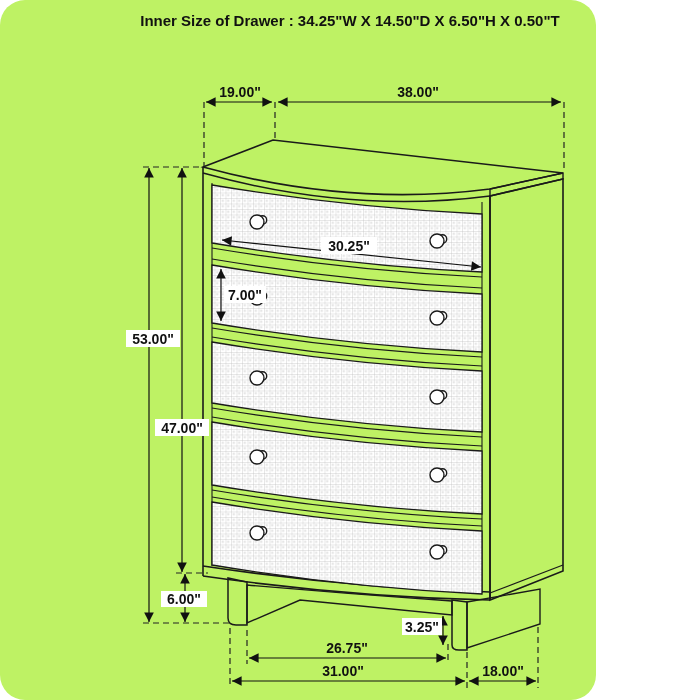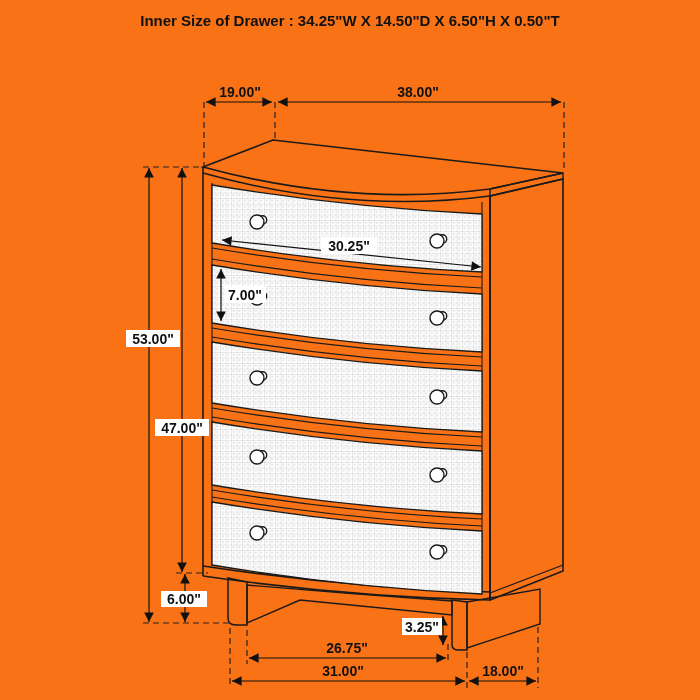--- a/index.html
+++ b/index.html
@@ -1,17 +1,17 @@
 <!DOCTYPE html>
 <html><head>
 <meta charset="utf-8">
 <style>
   html,body{margin:0;padding:0;background:#fff;}
-  .canvas{position:relative;width:700px;height:700px;background:#f97316;overflow:hidden;
-          font-family:"Liberation Sans", sans-serif;}
+  .canvas{position:relative;width:596px;height:700px;background:#bef264;overflow:hidden;
+          font-family:"Liberation Sans", sans-serif;border-radius:25px;}
   svg{display:block;}
   .dim-text{font-family:"Liberation Sans", sans-serif;font-weight:bold;font-size:14px;fill:#111;}
   .title-text{font-family:"Liberation Sans", sans-serif;font-weight:bold;font-size:15px;fill:#111;}
   .outline{stroke:#1a1a1a;fill:none;}
   .chip{fill:#ffffff;}
 </style>
 </head>
 <body>
 
 <div class="canvas">

